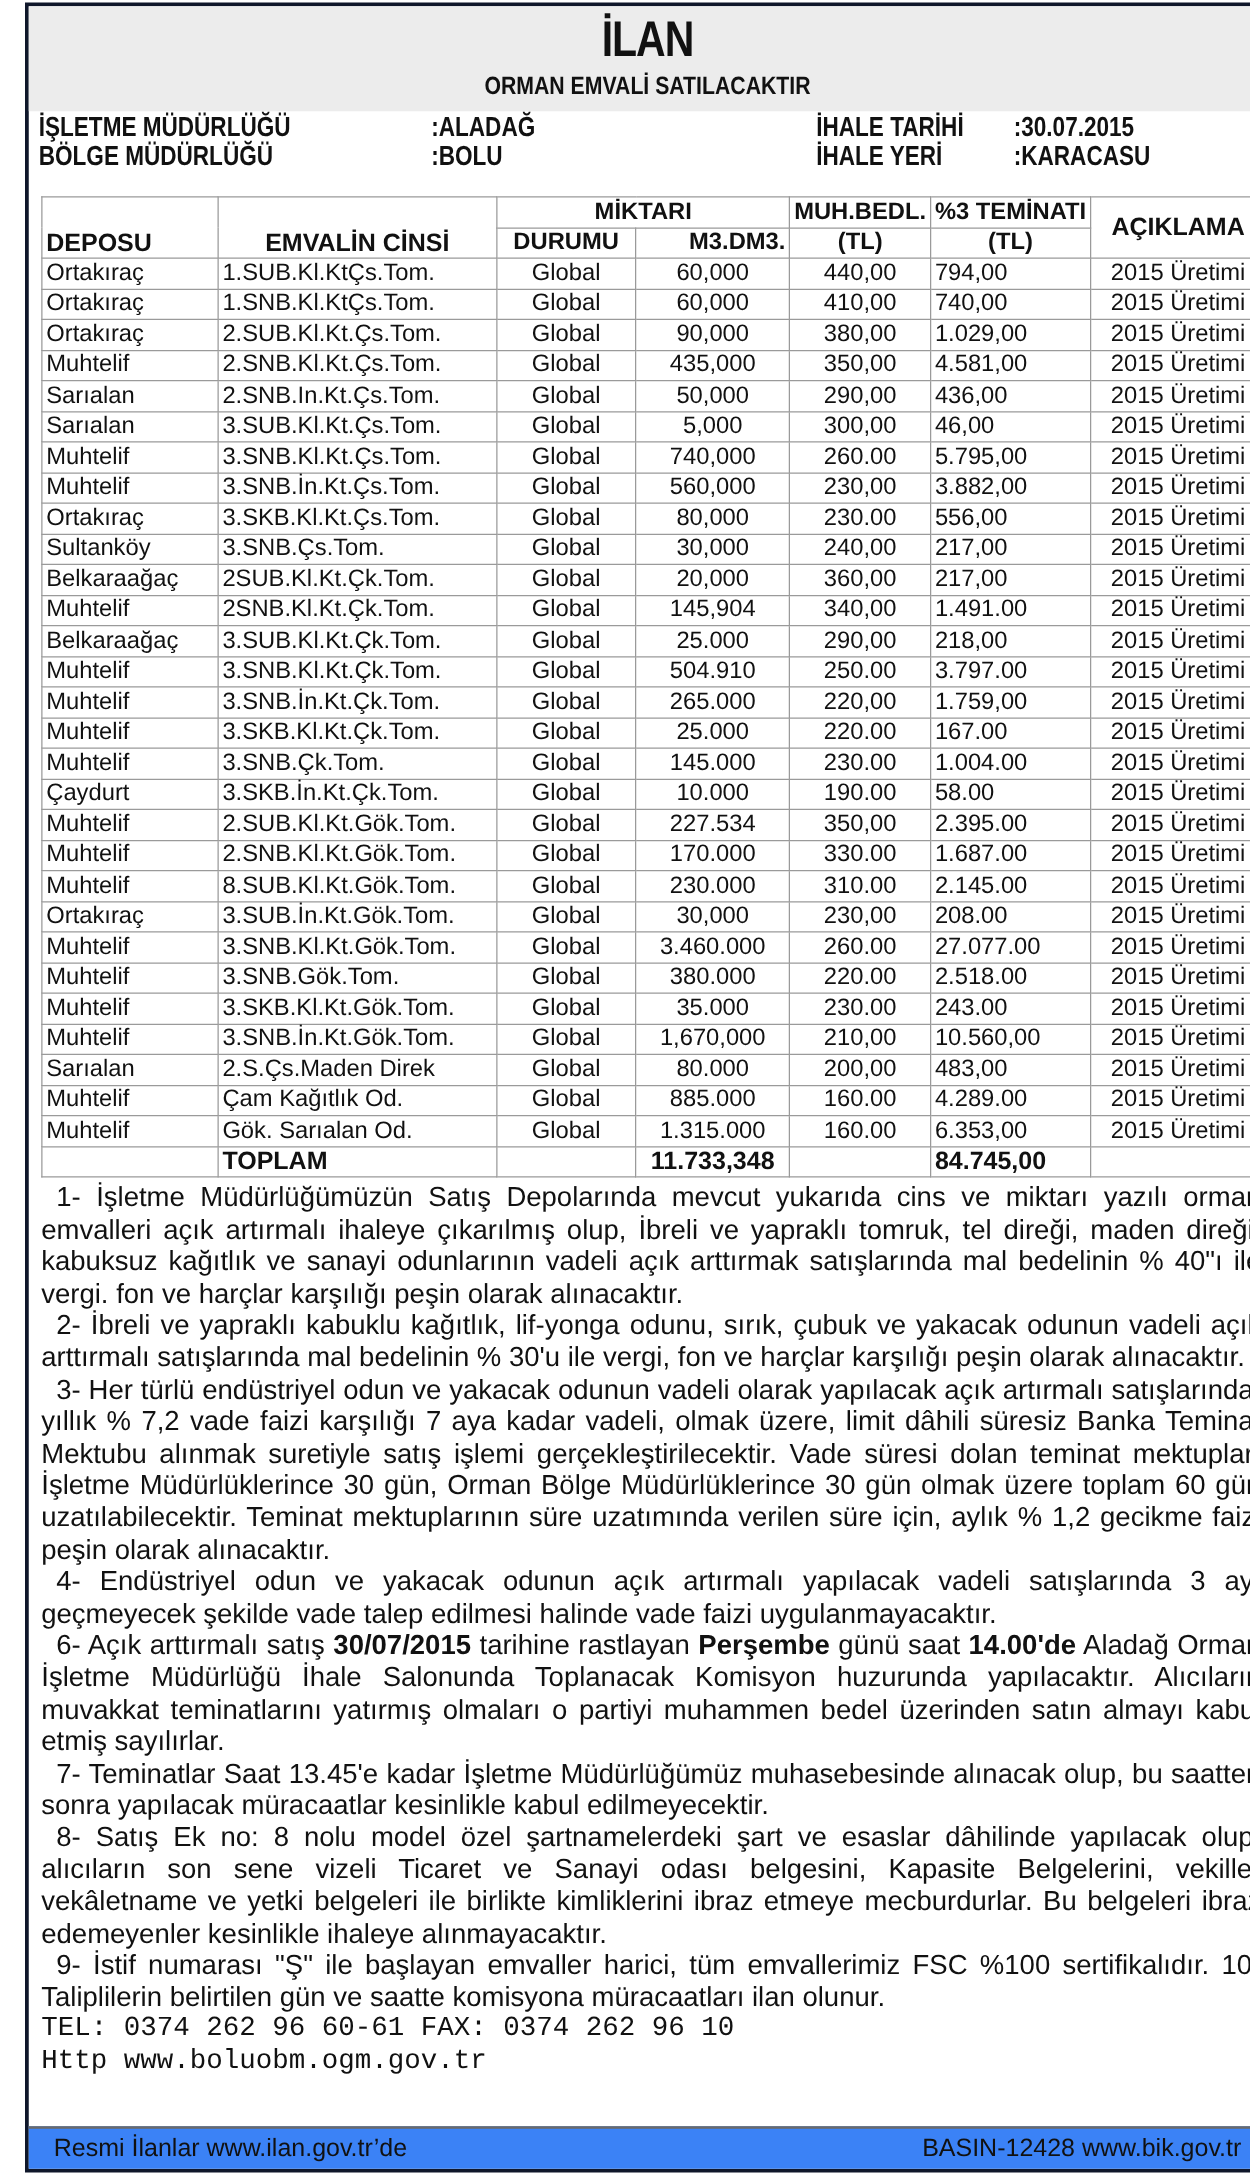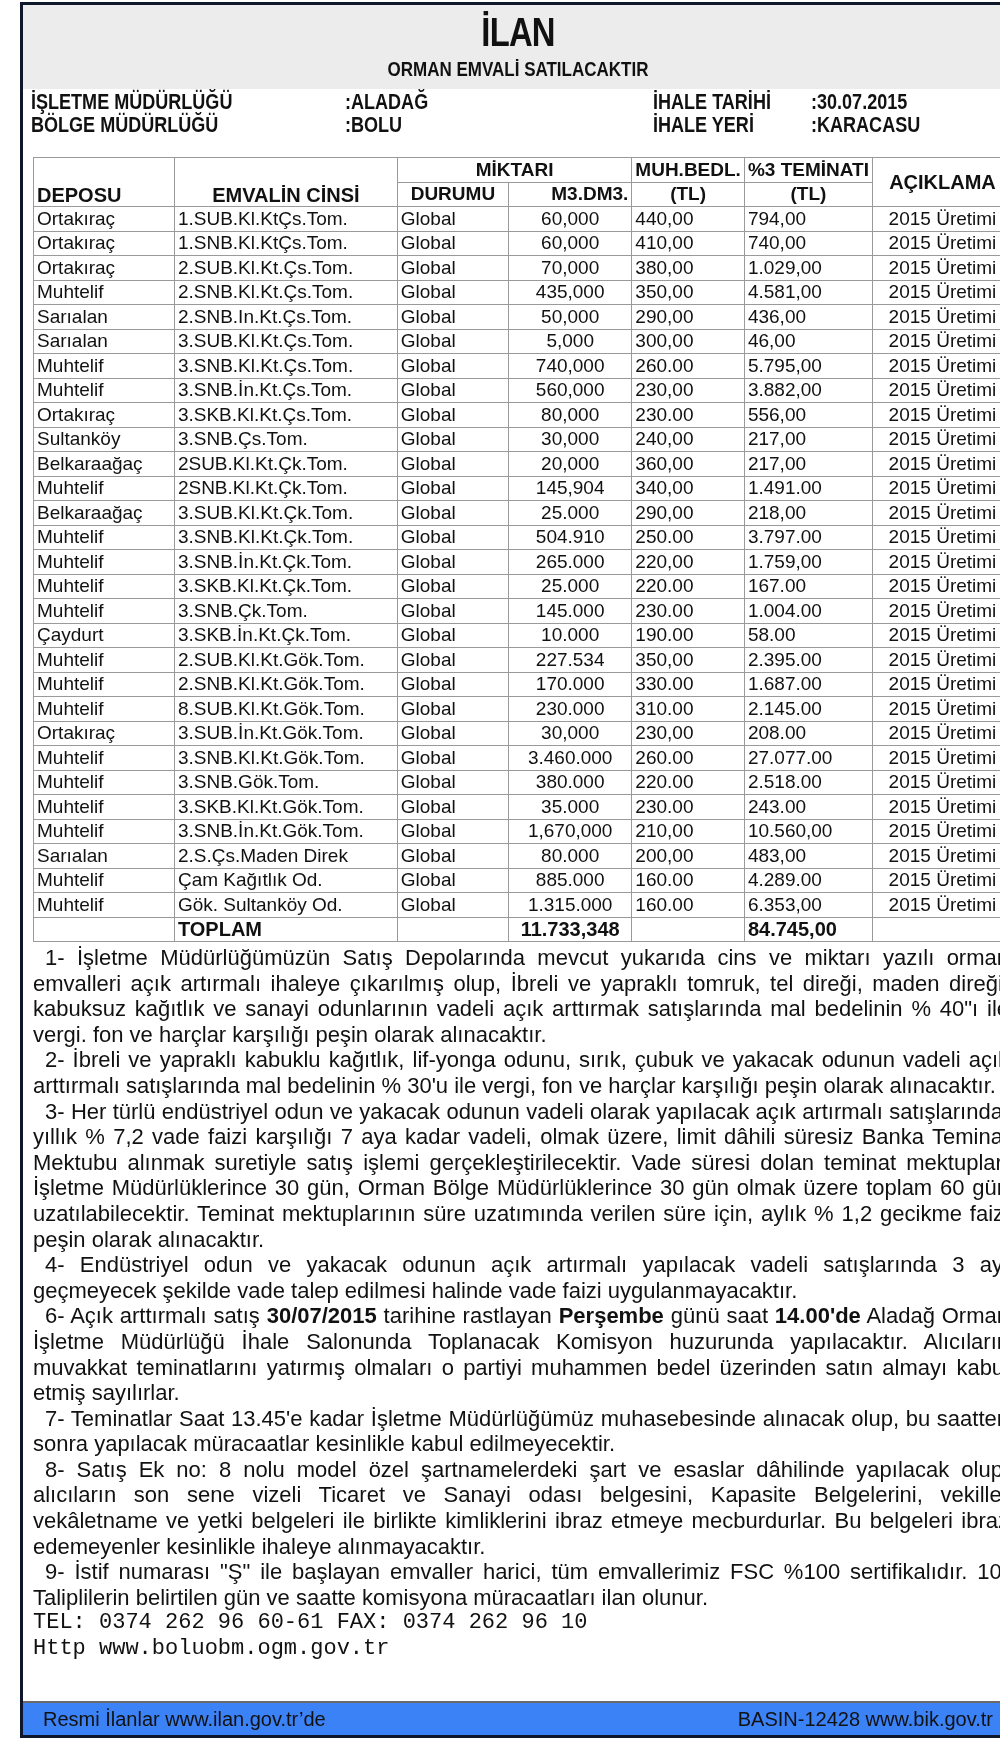--- a/index.html
+++ b/index.html
@@ -24,21 +24,21 @@
   }
   .meta span { position: absolute; transform-origin: left center; transform: scaleX(0.82); white-space: nowrap; }
   table.emval {
     position: absolute; left: 10px; top: 152px; width: 980px; border-collapse: collapse;
     font-size: 19px;
   }
   table.emval th, table.emval td {
     border: 1px solid #9a9a9a; padding: 0 3px; height: 24.5px; line-height: 22px; white-space: nowrap;
   }
   table.emval th { font-weight: bold; font-size: 19px; }
-  table.emval td.c { text-align: left; }
+  table.emval td.c { text-align: center; }
   table.emval td.r { text-align: center; }
   table.emval td.l { text-align: left; }
   table.emval tr.total td { font-weight: bold; font-size: 20px; }
   .body-text {
     position: absolute; left: 10px; top: 940px; width: 976px;
     font-size: 22px; line-height: 25.6px; text-align: justify;
   }
   .body-text p { text-indent: 12px; }
   .body-text p.plain { text-indent: 0; font-family: Liberation Mono, monospace; }
   .footer {
@@ -111,21 +111,21 @@
           <td class="c">Global</td>
           <td class="r">60,000</td>
           <td class="c">410,00</td>
           <td class="l">740,00</td>
           <td class="r">2015 Üretimi</td>
         </tr>
         <tr>
           <td class="l">Ortakıraç</td>
           <td class="l">2.SUB.Kl.Kt.Çs.Tom.</td>
           <td class="c">Global</td>
-          <td class="r">70,000</td>
+          <td class="r">90,000</td>
           <td class="c">380,00</td>
           <td class="l">1.029,00</td>
           <td class="r">2015 Üretimi</td>
         </tr>
         <tr>
           <td class="l">Muhtelif</td>
           <td class="l">2.SNB.Kl.Kt.Çs.Tom.</td>
           <td class="c">Global</td>
           <td class="r">435,000</td>
           <td class="c">350,00</td>
@@ -343,21 +343,21 @@
           <td class="l">Muhtelif</td>
           <td class="l">Çam Kağıtlık Od.</td>
           <td class="c">Global</td>
           <td class="r">885.000</td>
           <td class="c">160.00</td>
           <td class="l">4.289.00</td>
           <td class="r">2015 Üretimi</td>
         </tr>
         <tr>
           <td class="l">Muhtelif</td>
-          <td class="l">Gök. Sultanköy Od.</td>
+          <td class="l">Gök. Sarıalan Od.</td>
           <td class="c">Global</td>
           <td class="r">1.315.000</td>
           <td class="c">160.00</td>
           <td class="l">6.353,00</td>
           <td class="r">2015 Üretimi</td>
         </tr>
       </tbody>
     <tfoot>
       <tr class="total">
         <td></td>

